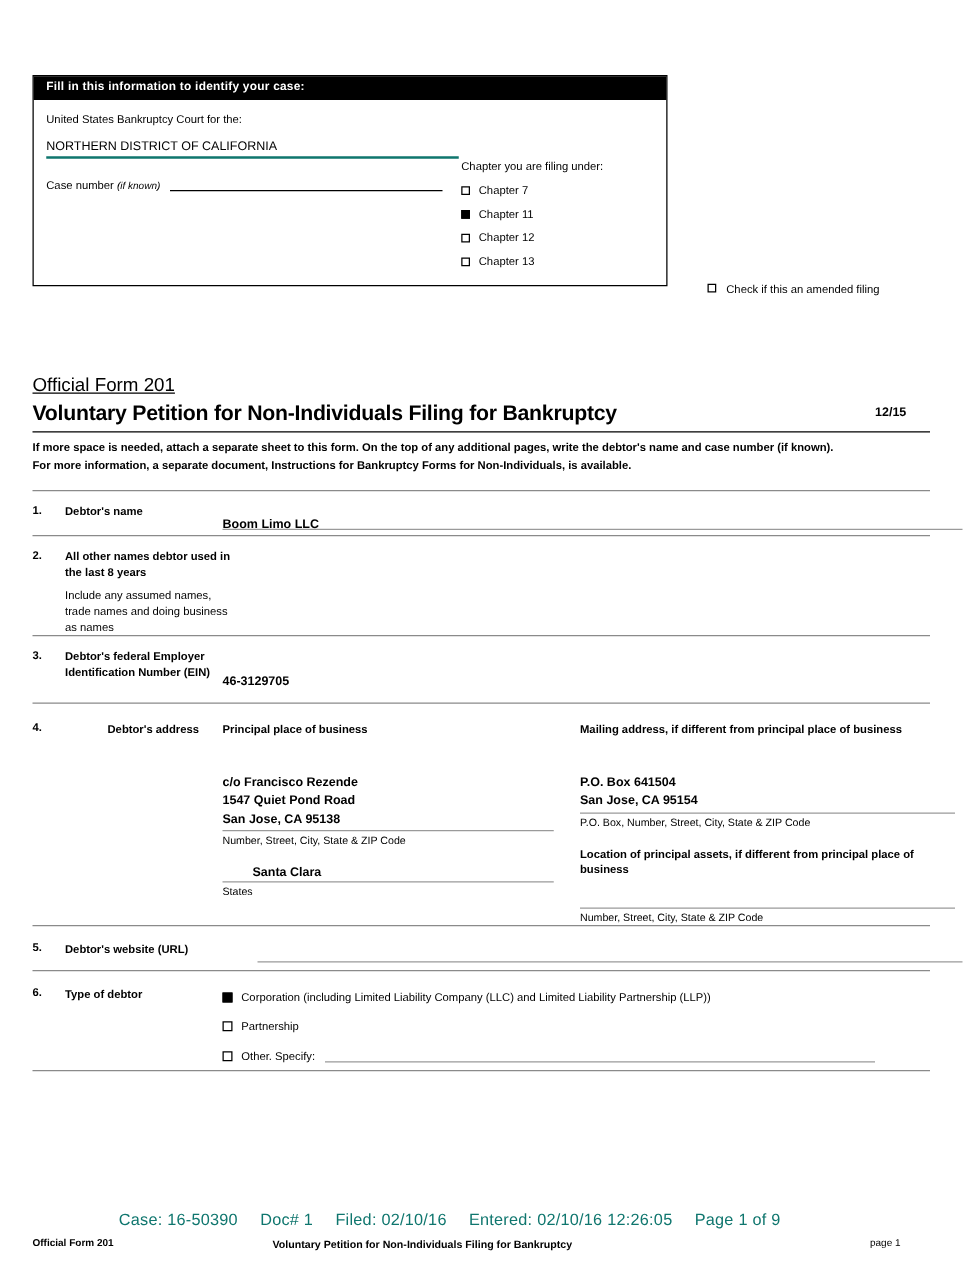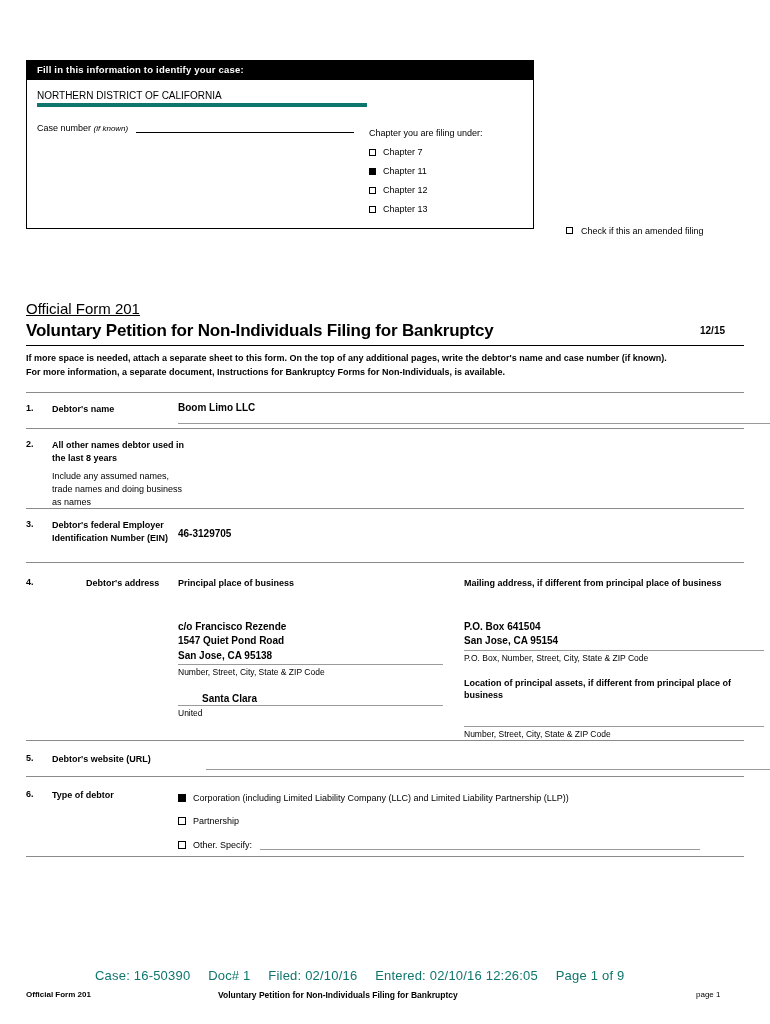--- a/index.html
+++ b/index.html
@@ -45,21 +45,21 @@
     position: relative;
     height: 148px;
     box-sizing: border-box;
   }
   .court-line {
     font-size: 9px;
     margin-bottom: 12px;
   }
   .district-value {
     font-size: 10px;
-    border-bottom: 4px solid #0f766e;
+    border-bottom: 2px solid #0f766e;
     display: block;
     width: 330px;
     padding-bottom: 2px;
     margin-bottom: 14px;
   }
   .case-number-row {
     display: flex;
     align-items: flex-end;
     font-size: 9px;
   }
@@ -187,20 +187,21 @@
     font-weight: normal;
     display: block;
     margin-top: 5px;
     line-height: 1.45;
   }
   .row-value {
     position: absolute;
     left: 152px;
     font-size: 10px;
     font-weight: bold;
+    margin-top: 12px;
   }
 
   .r1 { top: 392px; height: 44px; }
   .r2 { top: 428px; height: 85px; }
   .r3 { top: 508px; height: 58px; }
   .r4 { top: 562px; height: 180px; }
   .r5 { top: 740px; height: 38px; }
   .r6 { top: 776px; height: 84px; }
   .r-end { top: 856px; height: 0; }
 
@@ -300,20 +301,21 @@
   }
 </style>
 </head>
 <body>
 
 <div class="page">
 
   <div class="case-box">
     <div class="case-box-header">Fill in this information to identify your case:</div>
     <div class="case-box-body">
+      <div class="court-line">United States Bankruptcy Court for the:</div>
       <span class="district-value">NORTHERN DISTRICT OF CALIFORNIA</span>
 
       <div class="case-number-row">
         <span class="case-number-label">
           <span>Case number</span>
           <i>(if known)</i>
         </span>
         <span class="case-number-line"></span>
       </div>
 
@@ -380,21 +382,21 @@
     <div class="row-num" style="top:14px;">4.</div>
     <div class="row-label" style="top:14px;padding-left:34px;">Debtor's address</div>
 
     <div class="addr-col-left">
       <div class="col-head">Principal place of business</div>
       <div class="addr-lines" style="white-space:pre-line;">c/o Francisco Rezende
 1547 Quiet Pond Road
 San Jose, CA 95138</div>
       <div class="addr-caption">Number, Street, City, State &amp; ZIP Code</div>
       <div class="county-val">Santa Clara</div>
-      <div class="addr-caption">United</div>
+      <div class="addr-caption">States</div>
     </div>
 
     <div class="addr-col-right">
       <div class="col-head">Mailing address, if different from principal place of business</div>
       <div class="addr-lines" style="white-space:pre-line; margin-top:12px;">P.O.  Box 641504
 San Jose, CA 95154</div>
       <div class="addr-caption">P.O. Box, Number, Street, City, State &amp; ZIP Code</div>
       <div class="col-head" style="margin-top:14px; margin-bottom:0;">Location of principal assets, if different from principal place of business</div>
       <div class="addr-caption" style="margin-top:24px;">Number, Street, City, State &amp; ZIP Code</div>
     </div>

